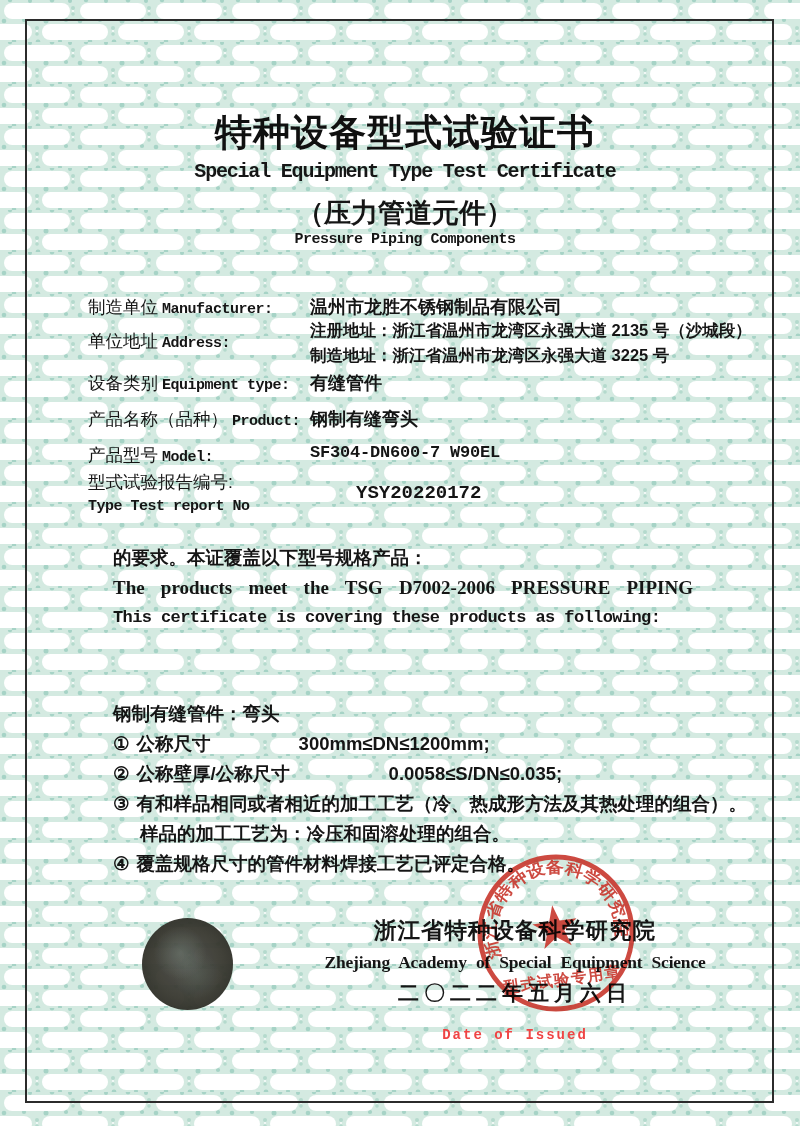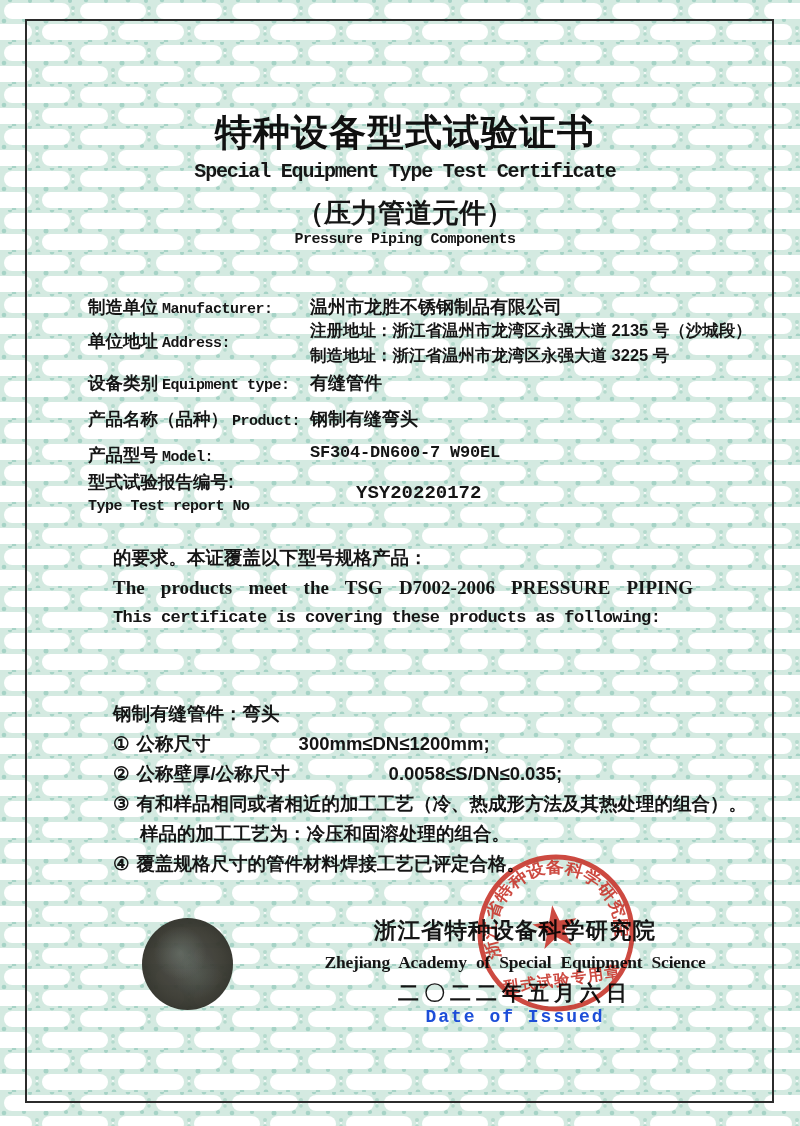--- a/index.html
+++ b/index.html
@@ -27,21 +27,21 @@
   .subtitle-en{position:absolute;top:231px;left:0;width:810px;text-align:center;
     font-size:15px;font-weight:700;letter-spacing:-0.5px;}
 
   .certno{position:absolute;top:256px;left:355px;display:flex;align-items:baseline;}
   .certno .cn{font-size:20px;font-weight:800;}
   .certno .en{font-size:14.5px;font-weight:700;margin-left:6px;letter-spacing:-0.5px;}
   .certno .val{font-size:17px;font-weight:700;margin-left:14px;letter-spacing:0.4px;}
 
   .frow{position:absolute;left:88px;width:690px;}
   .frow .lbl{position:absolute;left:0;top:0;white-space:nowrap;}
-  .frow .lbl .cn{font-size:17.5px;font-weight:700;}
+  .frow .lbl .cn{font-size:17.5px;font-weight:400;}
   .frow .lbl .en{font-size:15px;font-weight:700;letter-spacing:-0.5px;margin-left:4px;}
   .frow .val{position:absolute;left:222px;top:0;font-size:18px;font-weight:700;white-space:nowrap;}
   .r0{top:295px;}  .r1{top:318px;}  .r2{top:371px;}  .r3{top:407px;}  .r4{top:443px;}  .r5{top:470px;}
   .r1 .val{font-size:16.5px;line-height:25px;font-weight:700;}
   .r4 .val{font-family:"Liberation Mono","DejaVu Sans Mono",monospace;font-size:17px;letter-spacing:-0.2px;text-align:right;}
   .r5 .lbl .cn{display:block;}
   .r5 .lbl .en{display:block;margin-left:0;margin-top:4px;}
   .r5 .val{left:268px;top:12px;font-family:"Liberation Mono","DejaVu Sans Mono",monospace;font-size:19px;}
 
   .statement{position:absolute;left:113px;top:544px;width:630px;}
@@ -58,22 +58,22 @@
   .pitem .num{margin-right:7px;}
   .pitem .pname.w1{display:inline-block;width:162px;}
   .pitem .pname.w2{display:inline-block;width:252px;}
   .pitem.hang{padding-left:27px;text-indent:-27px;width:612px;}
 
   .issuer{position:absolute;left:280px;top:915px;width:470px;text-align:center;}
   .issuer .name-cn{font-size:22.5px;font-weight:800;letter-spacing:1px;}
   .issuer .name-en{font-family:"Liberation Serif","DejaVu Serif",serif;font-size:17.5px;
     font-weight:600;margin-top:6px;word-spacing:5px;letter-spacing:-0.2px;}
   .issuer .date-cn{font-size:21px;font-weight:700;letter-spacing:5px;margin-top:6px;}
-  .issuer .date-en{font-family:"Liberation Mono","DejaVu Sans Mono",monospace;font-size:18px;
-    font-weight:600;letter-spacing:2px;margin-top:0;color:#1d4ed8;}
+  .issuer .date-en{font-family:"Liberation Mono","DejaVu Sans Mono",monospace;font-size:14px;
+    font-weight:600;letter-spacing:2px;margin-top:20px;color:#ef4444;}
 
   .seal{position:absolute;left:471px;top:848px;width:170px;height:170px;
     mix-blend-mode:multiply;opacity:0.9;z-index:3;pointer-events:none;}
   .dark-stamp{
     position:absolute;left:142px;top:918px;width:91px;height:92px;border-radius:50%;
     background:
       radial-gradient(circle at 42% 38%, rgba(130,150,140,0.35) 0%, rgba(130,150,140,0) 34%),
       radial-gradient(circle at 60% 62%, rgba(90,110,100,0.28) 0%, rgba(90,110,100,0) 30%),
       radial-gradient(circle at 50% 50%, #4a4a44 0%, #37372f 55%, #22221d 100%);
     opacity:0.95;z-index:3;

